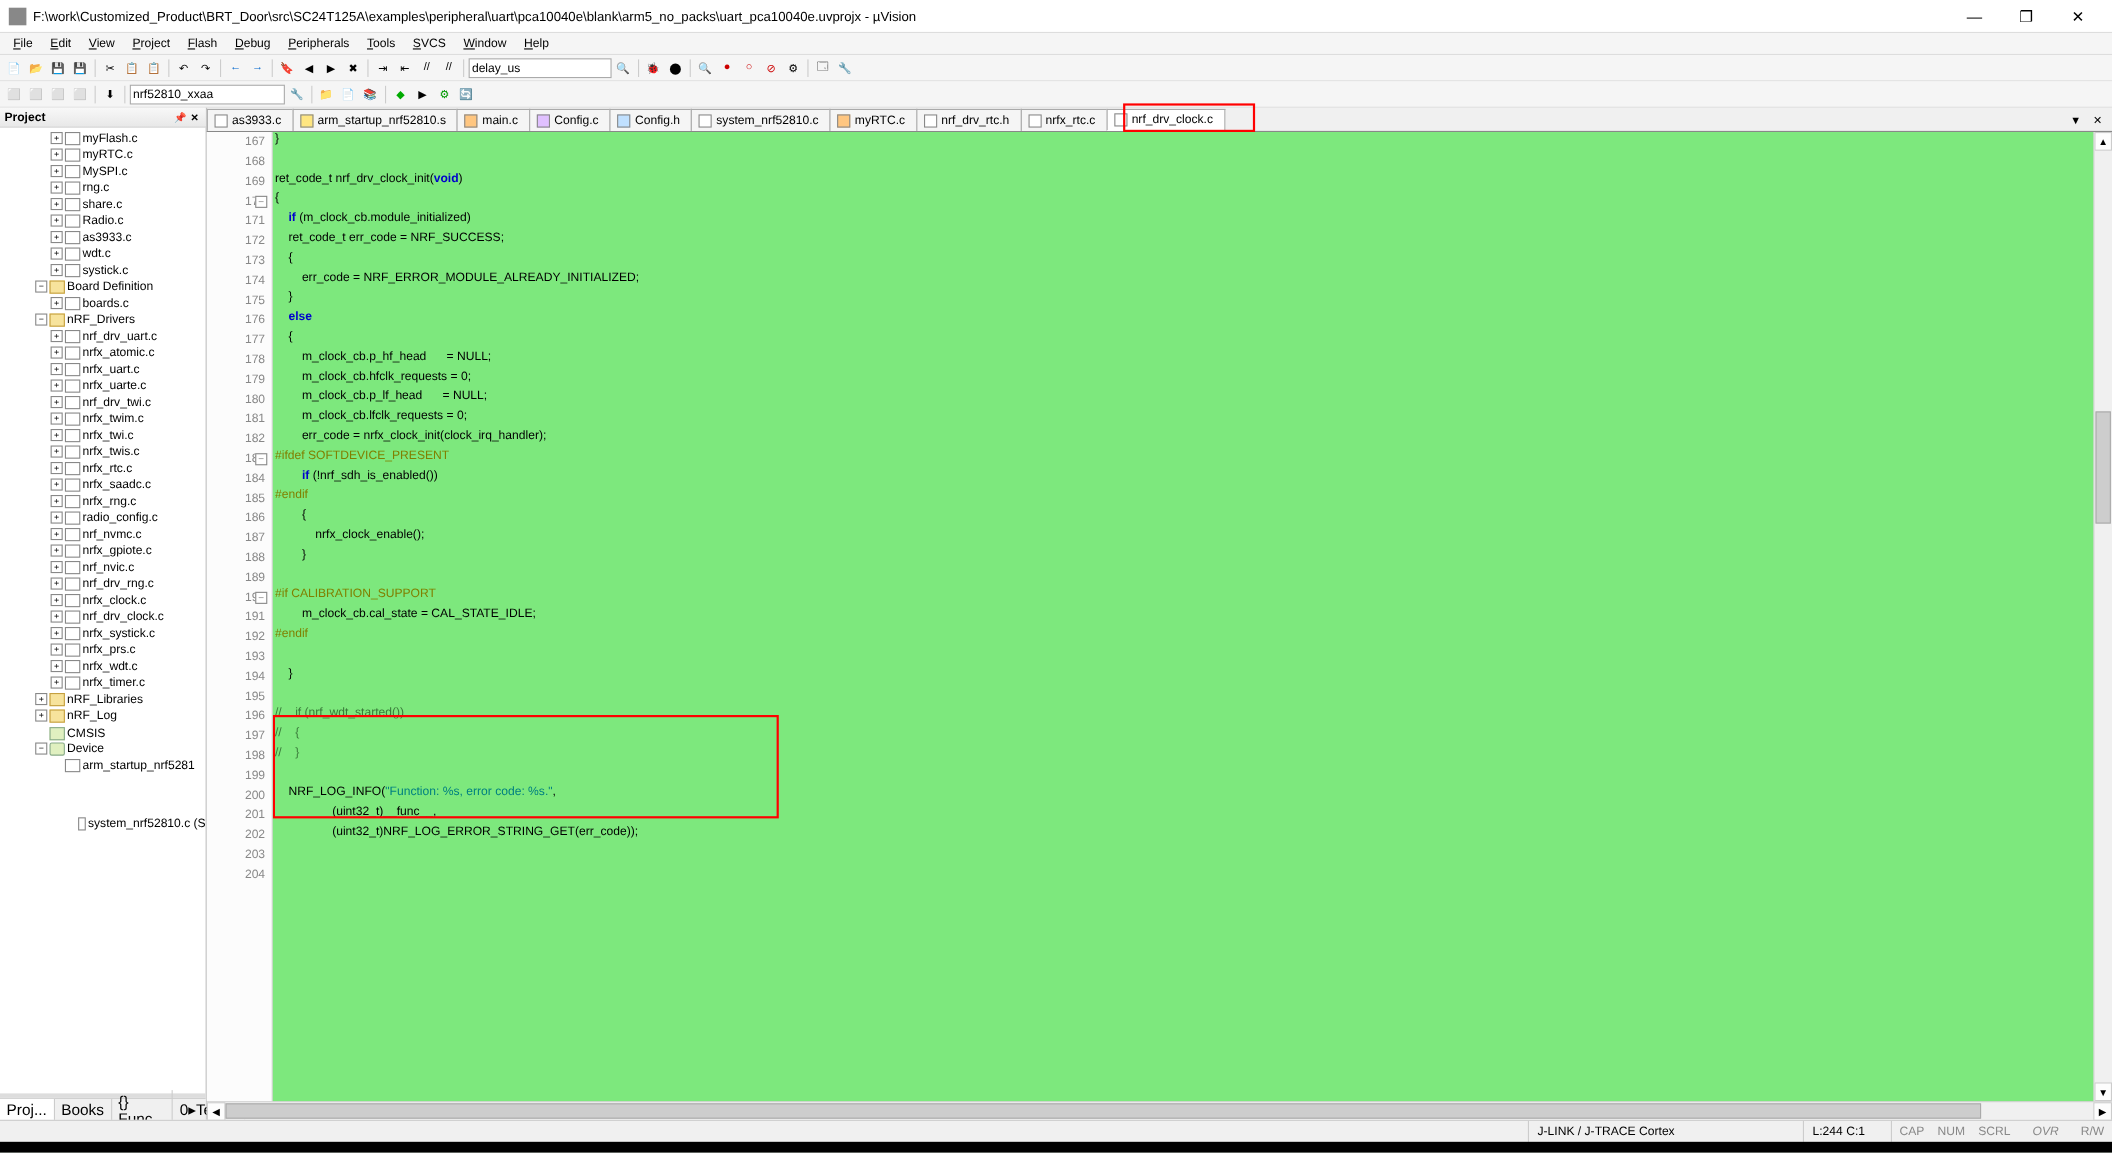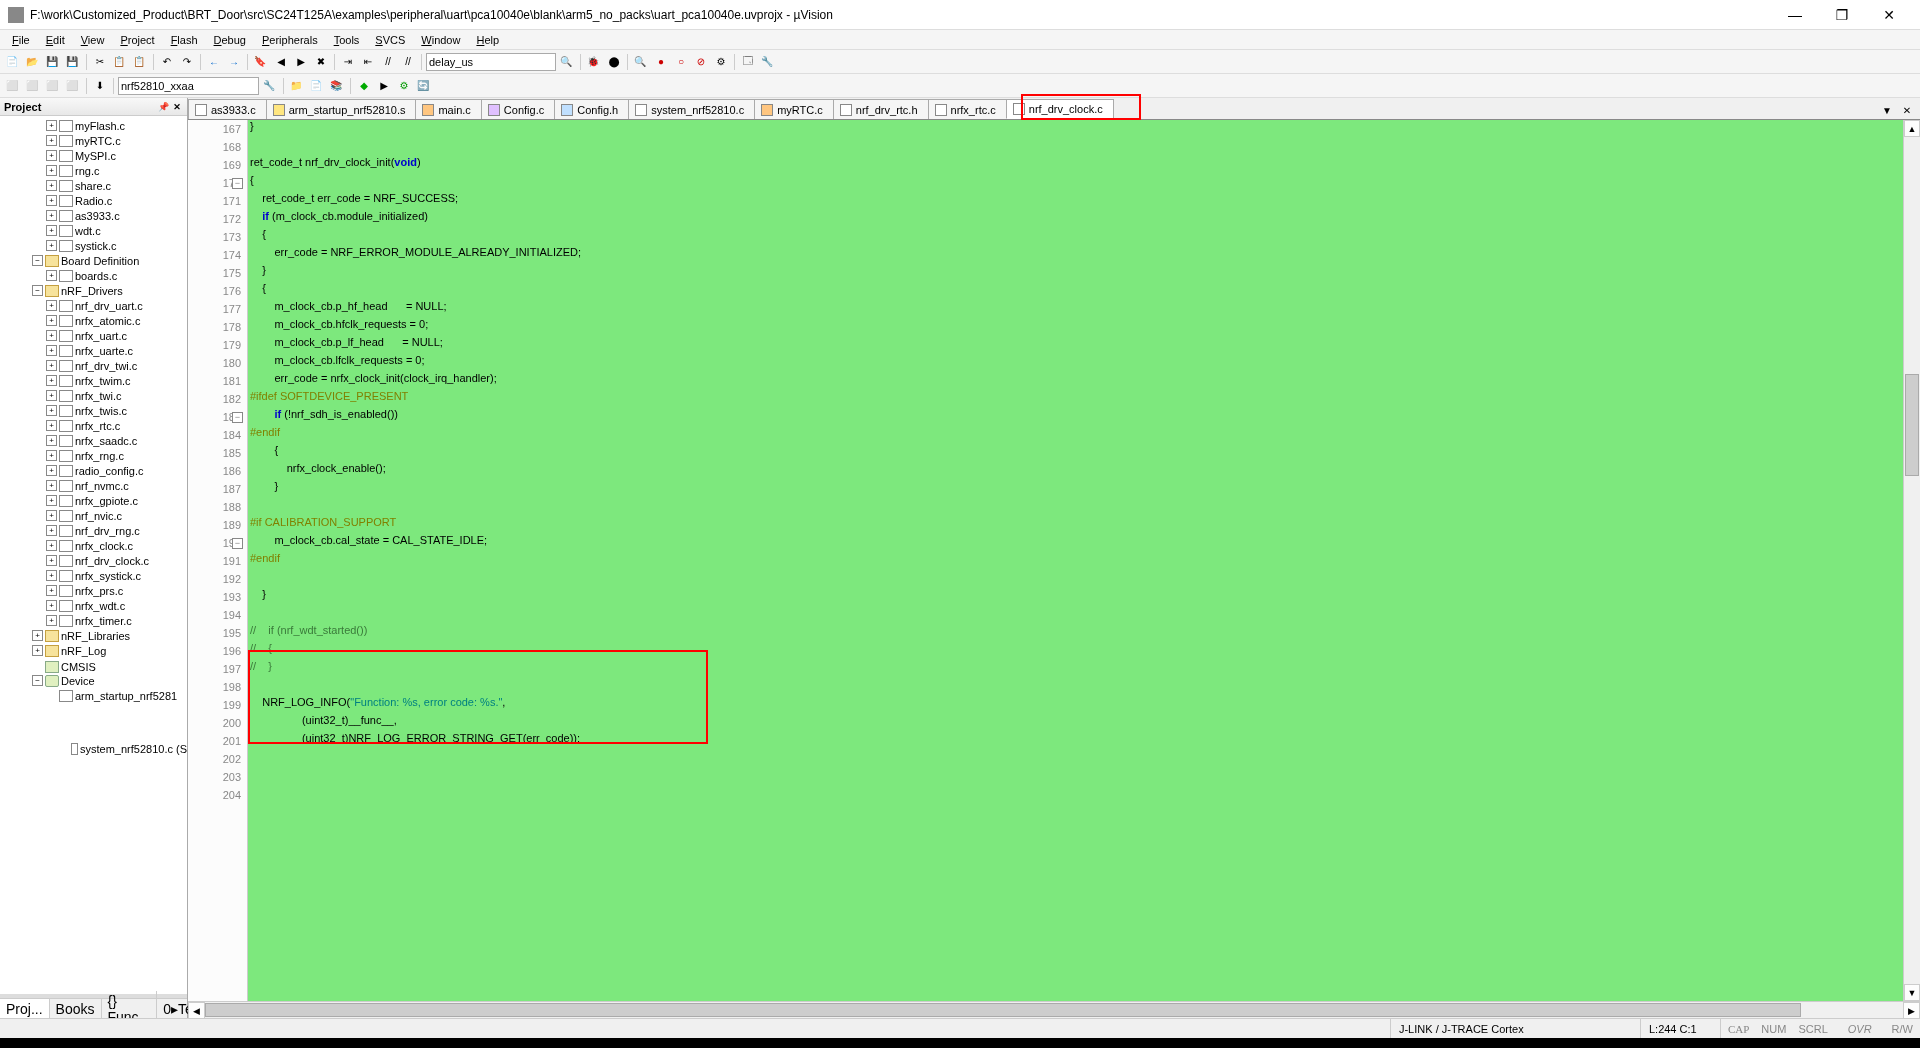--- a/index.html
+++ b/index.html
@@ -470,25 +470,26 @@
             <div class="gutter-line">202</div>
             <div class="gutter-line">203</div>
             <div class="gutter-line">204</div>
           </div>
         <div class="code-body" id="codebody">
           <div class="red-box-code" id="redbox" style="top: 530px; left: 0px; width: 460px; height: 94px;"></div>
         <div class="code-line">}</div>
             <div class="code-line"></div>
             <div class="code-line">ret_code_t nrf_drv_clock_init(<span class="kw">void</span>)</div>
             <div class="code-line">{</div>
+            <div class="code-line">    <span class="kw">if</span> (m_clock_cb.module_initialized)</div>
             <div class="code-line">    ret_code_t err_code = NRF_SUCCESS;</div>
-            <div class="code-line">    <span class="kw">if</span> (m_clock_cb.module_initialized)</div>
             <div class="code-line">    {</div>
             <div class="code-line">        err_code = NRF_ERROR_MODULE_ALREADY_INITIALIZED;</div>
             <div class="code-line">    }</div>
+            <div class="code-line">    <span class="kw">else</span></div>
             <div class="code-line">    {</div>
             <div class="code-line">        m_clock_cb.p_hf_head      = NULL;</div>
             <div class="code-line">        m_clock_cb.hfclk_requests = 0;</div>
             <div class="code-line">        m_clock_cb.p_lf_head      = NULL;</div>
             <div class="code-line">        m_clock_cb.lfclk_requests = 0;</div>
             <div class="code-line">        err_code = nrfx_clock_init(clock_irq_handler);</div>
             <div class="code-line"><span class="pp">#ifdef SOFTDEVICE_PRESENT</span></div>
             <div class="code-line">        <span class="kw">if</span> (!nrf_sdh_is_enabled())</div>
             <div class="code-line"><span class="pp">#endif</span></div>
             <div class="code-line">        {</div>
@@ -525,21 +526,21 @@
         <div class="sb-btn" style="width:17px">▶</div>
       </div>
     </div>
   </div>
 
   <div class="statusbar">
     <div class="sb-cell" style="flex:1"></div>
     <div class="sb-cell" style="width:250px">J-LINK / J-TRACE Cortex</div>
     <div class="sb-cell" style="width:80px">L:244 C:1</div>
     <div class="sb-cell" style="border:none;padding:0 4px;gap:6px" id="indic">
-        <span style="margin: 0px 3px; color: rgb(136, 136, 136); font-family: Liberation Serif, serif;">CAP</span>
+        <span style="margin: 0px 3px; color: rgb(136, 136, 136);">CAP</span>
         <span style="margin: 0px 3px; color: rgb(136, 136, 136);">NUM</span>
         <span style="margin: 0px 3px; color: rgb(136, 136, 136);">SCRL</span>
         <span style="margin: 0px 11px; color: rgb(136, 136, 136); font-style: italic;">OVR</span>
         <span style="margin: 0px 3px; color: rgb(136, 136, 136);">R/W</span>
       </div>
   </div>
 
   <div class="black-bar"></div>
 </div>
 

